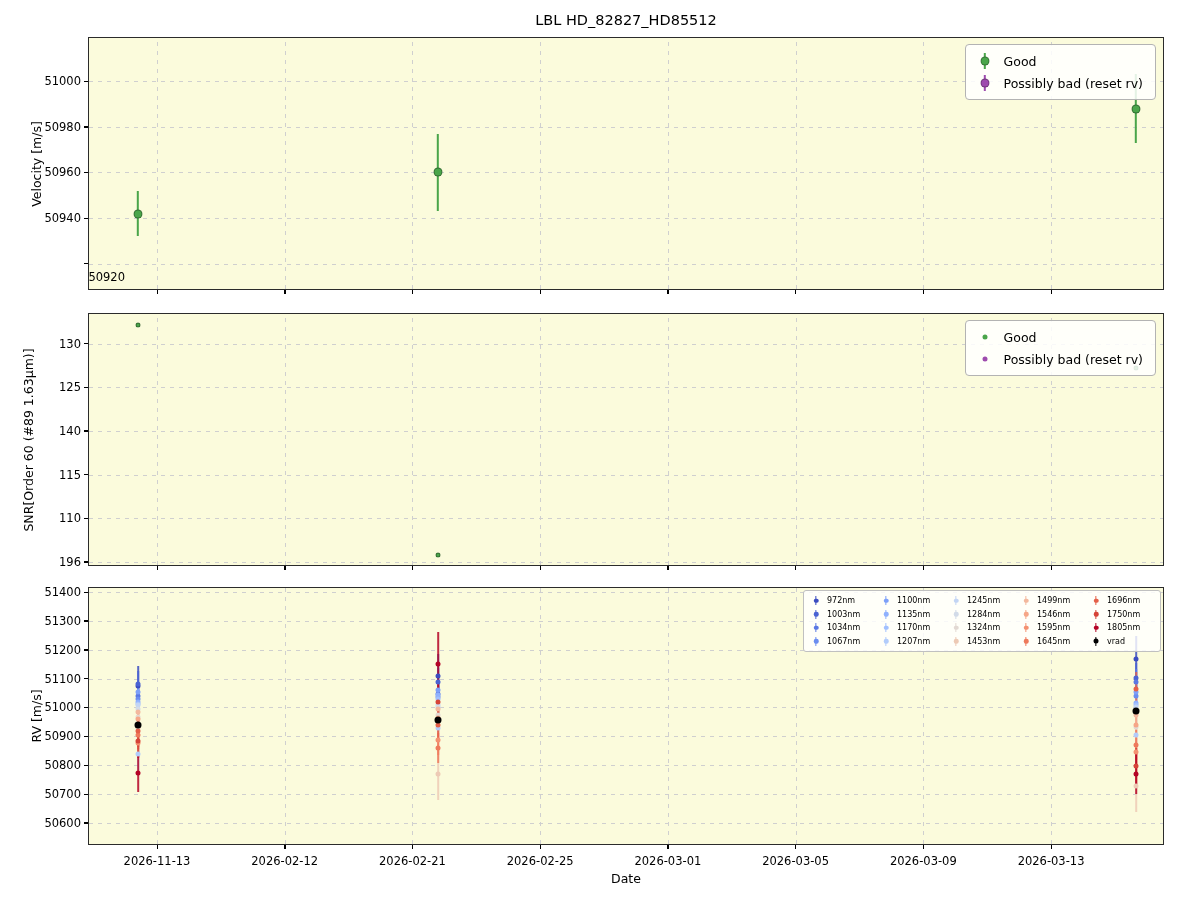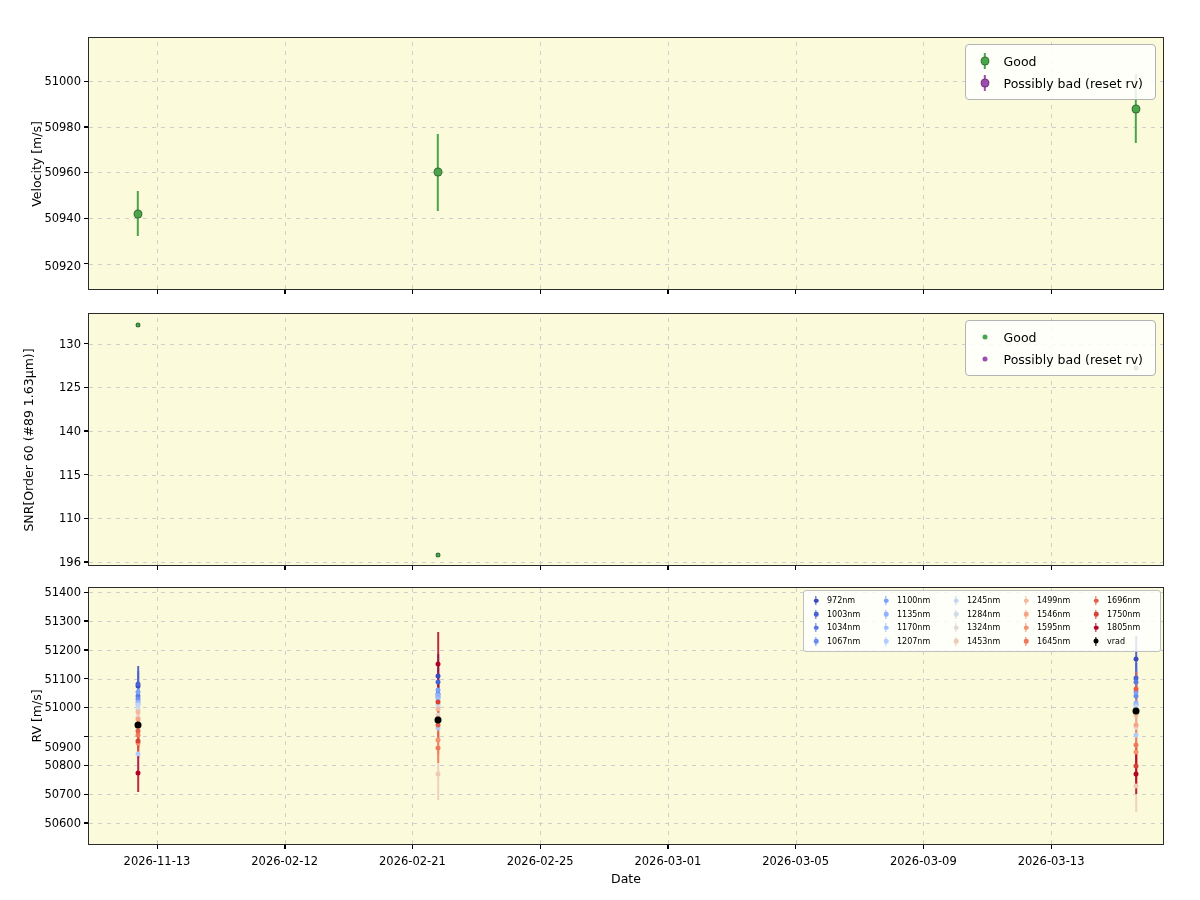--- a/index.html
+++ b/index.html
@@ -35,27 +35,28 @@
              padding:3px 10px 3px 6px;z-index:5;}
   .wl-item{display:flex;align-items:center;font-size:8px;width:60px;}
   .wl-marker{position:relative;width:12px;height:11px;margin-right:5px;flex:0 0 12px;}
   .wl-line{position:absolute;left:50%;top:1px;bottom:1px;width:1.3px;transform:translateX(-50%);}
   .wl-dot{position:absolute;left:50%;top:50%;border-radius:50%;transform:translate(-50%,-50%);}
 </style>
 </head>
 <body>
 
 <div class="fig">
+  <div class="fig-title">LBL HD_82827_HD85512</div>
   <div class="ylab" id="ylab0" style="left: 36px; top: 163.5px;">Velocity [m/s]</div>
   <div class="ylab" id="ylab1" style="left: 28px; top: 439.5px;">SNR[Order 60 (#89 1.63μm)]</div>
   <div class="ylab" id="ylab2" style="left: 36px; top: 716px;">RV [m/s]</div>
   <div class="panel" id="panel0" style="left: 88px; top: 37px; width: 1076px; height: 253px;">
       <div class="hgrid" style="top: 225.649px;"></div>
       <div class="ytickmark" style="top: 225.149px;"></div>
-      <div class="yticklabel" style="top: 228px;">50920</div>
+      <div class="yticklabel" style="top: 239px; margin-left: 44px;">50920</div>
       <div class="hgrid" style="top: 180.063px;"></div>
       <div class="ytickmark" style="top: 179.563px;"></div>
       <div class="yticklabel" style="top: 180.063px;">50940</div>
       <div class="hgrid" style="top: 134.477px;"></div>
       <div class="ytickmark" style="top: 133.977px;"></div>
       <div class="yticklabel" style="top: 134.477px;">50960</div>
       <div class="hgrid" style="top: 88.8919px;"></div>
       <div class="ytickmark" style="top: 88.3919px;"></div>
       <div class="yticklabel" style="top: 88.8919px;">50980</div>
       <div class="hgrid" style="top: 43.3063px;"></div>
@@ -158,21 +159,21 @@
       <div class="ytickmark" style="top: 234.413px;"></div>
       <div class="yticklabel" style="top: 234.913px;">50600</div>
       <div class="hgrid" style="top: 206.054px;"></div>
       <div class="ytickmark" style="top: 205.554px;"></div>
       <div class="yticklabel" style="top: 206.054px;">50700</div>
       <div class="hgrid" style="top: 177.195px;"></div>
       <div class="ytickmark" style="top: 176.695px;"></div>
       <div class="yticklabel" style="top: 177.195px;">50800</div>
       <div class="hgrid" style="top: 148.336px;"></div>
       <div class="ytickmark" style="top: 147.836px;"></div>
-      <div class="yticklabel" style="top: 159px;">50900</div>
+      <div class="yticklabel" style="top: 148px;">50900</div>
       <div class="hgrid" style="top: 119.477px;"></div>
       <div class="ytickmark" style="top: 118.977px;"></div>
       <div class="yticklabel" style="top: 119.477px;">51000</div>
       <div class="hgrid" style="top: 90.6174px;"></div>
       <div class="ytickmark" style="top: 90.1174px;"></div>
       <div class="yticklabel" style="top: 90.6174px;">51100</div>
       <div class="hgrid" style="top: 61.7584px;"></div>
       <div class="ytickmark" style="top: 61.2584px;"></div>
       <div class="yticklabel" style="top: 61.7584px;">51200</div>
       <div class="hgrid" style="top: 32.8993px;"></div>

